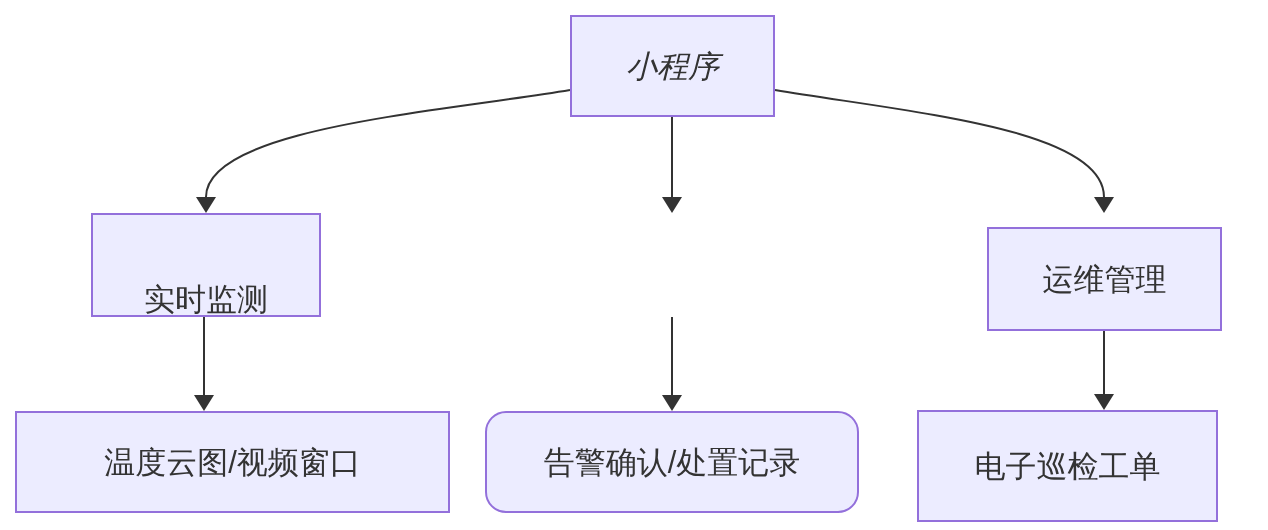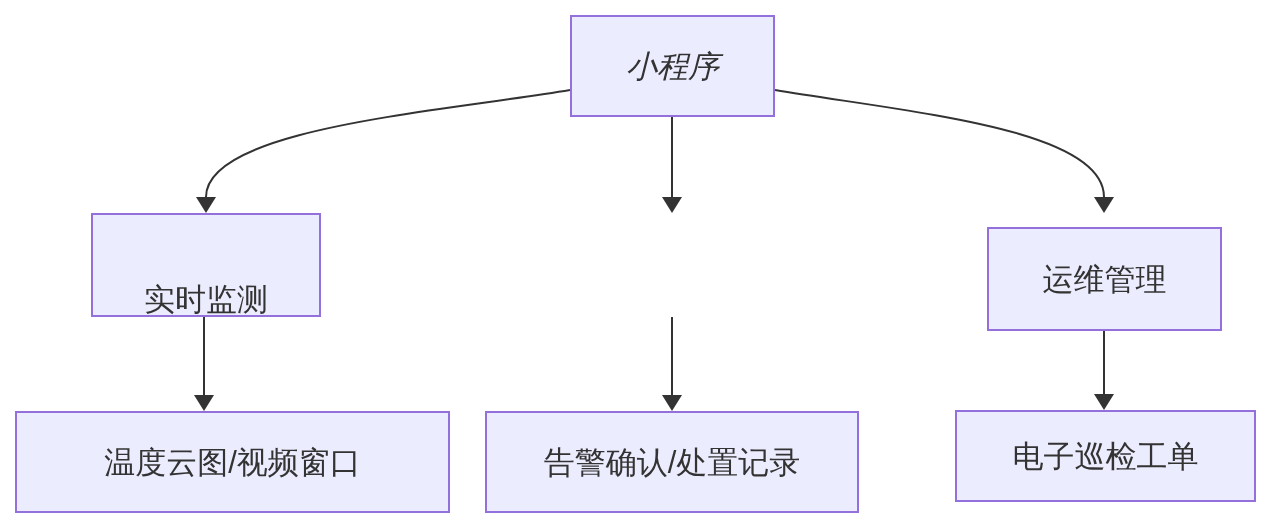--- a/index.html
+++ b/index.html
@@ -38,22 +38,22 @@
     line-height: 1;
     white-space: nowrap;
     text-align: center;
   }
   
   .n-app        { left: 570px; top: 15px;  width: 205px; height: 102px; font-style: italic; }
   .n-monitor    { left: 91px;  top: 213px; width: 230px; height: 104px; align-items: flex-end; }
   .n-events     { left: 553px; top: 213px; width: 237px; height: 104px; }
   .n-ops        { left: 987px; top: 227px; width: 235px; height: 104px; text-align: right; }
   .n-cloudmap   { left: 15px;  top: 411px; width: 435px; height: 102px; }
-  .n-alarm      { left: 485px; top: 411px; width: 374px; height: 102px; }
-  .n-workorder  { left: 955px; top: 410px; width: 301px; height: 92px; }
+  .n-alarm      { left: 485px; top: 411px; width: 374px; height: 102px; border-radius: 21px; }
+  .n-workorder  { left: 917px; top: 410px; width: 301px; height: 112px; }
 </style>
 </head>
 <body>
 
 <div class="canvas">
 
   <svg class="edges" viewBox="0 0 1268 530" xmlns="http://www.w3.org/2000/svg">
 
     <path class="edge-line" d="M 570 90 C 440 112, 206 128, 206 197"></path>
     <polygon class="arrowhead" points="196,197 216,197 206,213"></polygon>

